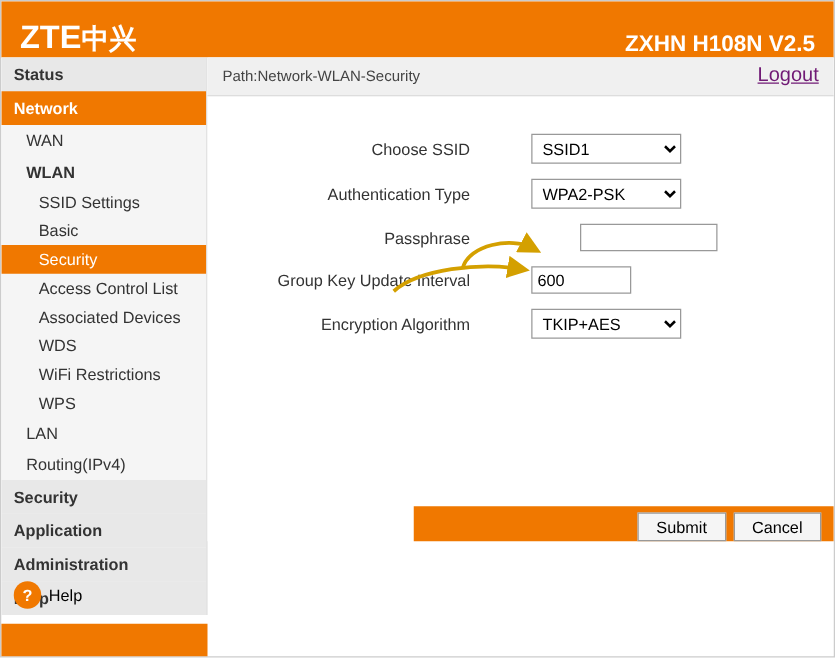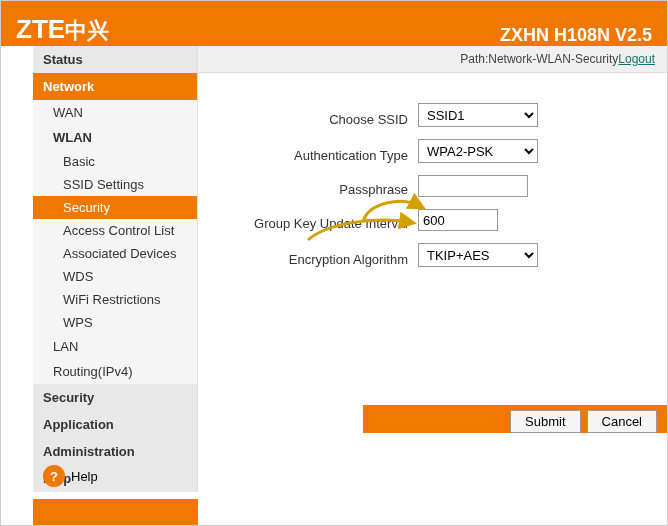--- a/index.html
+++ b/index.html
@@ -26,21 +26,20 @@
     #model-name {
       color: white;
       font-size: 18px;
       font-weight: bold;
     }
 
     
     #main-layout {
       display: flex;
       height: 387px;
-      margin-left: 32px;
     }
 
     
     #sidebar {
       width: 165px;
       background: #f5f5f5;
       border-right: 1px solid #ddd;
       overflow-y: auto;
       flex-shrink: 0;
     }
@@ -110,39 +109,40 @@
       position: relative;
     }
 
     #path-bar {
       background: #f0f0f0;
       border-bottom: 1px solid #ddd;
       padding: 6px 12px;
       font-size: 12px;
       color: #444;
       display: flex;
-      justify-content: flex-end;
+      justify-content: space-between;
       align-items: center;
     }
     #logout-link {
-      color: #0f766e;
+      color: #701a75;
       cursor: pointer;
       text-decoration: underline;
-      font-size: 12px;
+      font-size: 16px;
     }
 
     #form-area {
       padding: 30px 20px;
       flex: 1;
     }
 
     .form-row {
       display: flex;
-      align-items: flex-end;
+      align-items: center;
       margin-bottom: 12px;
+      gap: 39px;
     }
     .form-label {
       text-align: right;
       width: 200px;
       padding-right: 10px;
       color: #333;
       font-size: 13px;
     }
     .form-control {
       font-size: 13px;
@@ -224,22 +224,22 @@
 <div id="main-layout">
 
   <div id="sidebar-wrapper">
     <div id="sidebar">
 
       <div class="sidebar-section-header">Status</div>
       <div class="sidebar-section-header active">Network</div>
 
       <div class="sidebar-item">WAN</div>
       <div class="sidebar-item selected">WLAN</div>
+      <div class="sidebar-sub-item">SSID Settings</div>
       <div class="sidebar-sub-item">Basic</div>
-      <div class="sidebar-sub-item">SSID Settings</div>
       <div class="sidebar-sub-item active">Security</div>
       <div class="sidebar-sub-item">Access Control List</div>
       <div class="sidebar-sub-item">Associated Devices</div>
       <div class="sidebar-sub-item">WDS</div>
       <div class="sidebar-sub-item">WiFi Restrictions</div>
       <div class="sidebar-sub-item">WPS</div>
       <div class="sidebar-item">LAN</div>
       <div class="sidebar-item">Routing(IPv4)</div>
 
       <div class="sidebar-section-header">Security</div>

